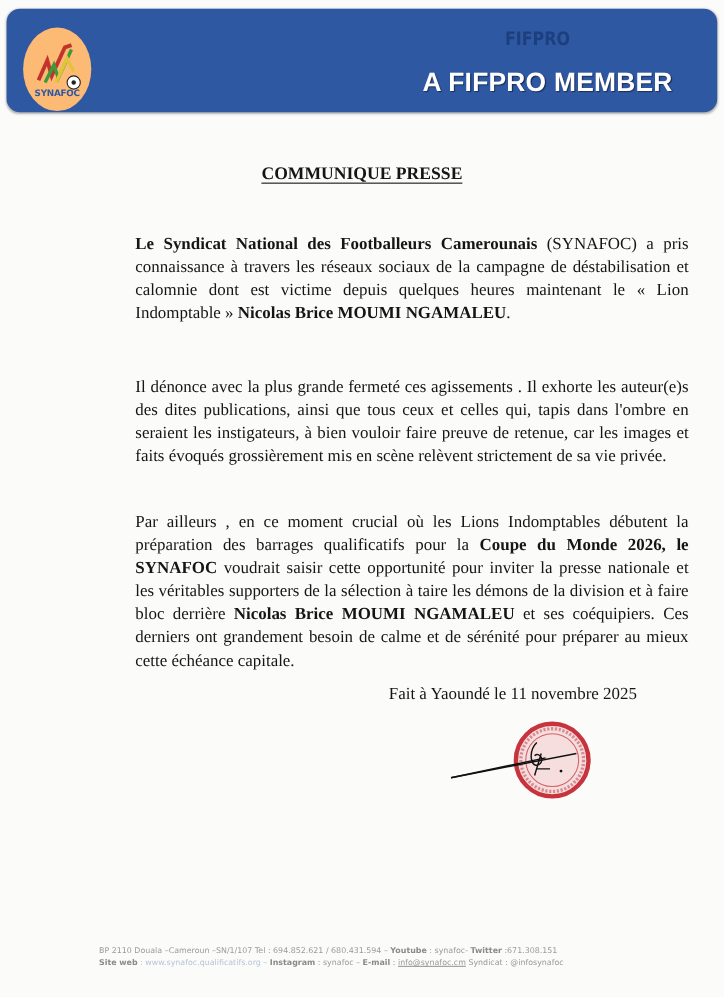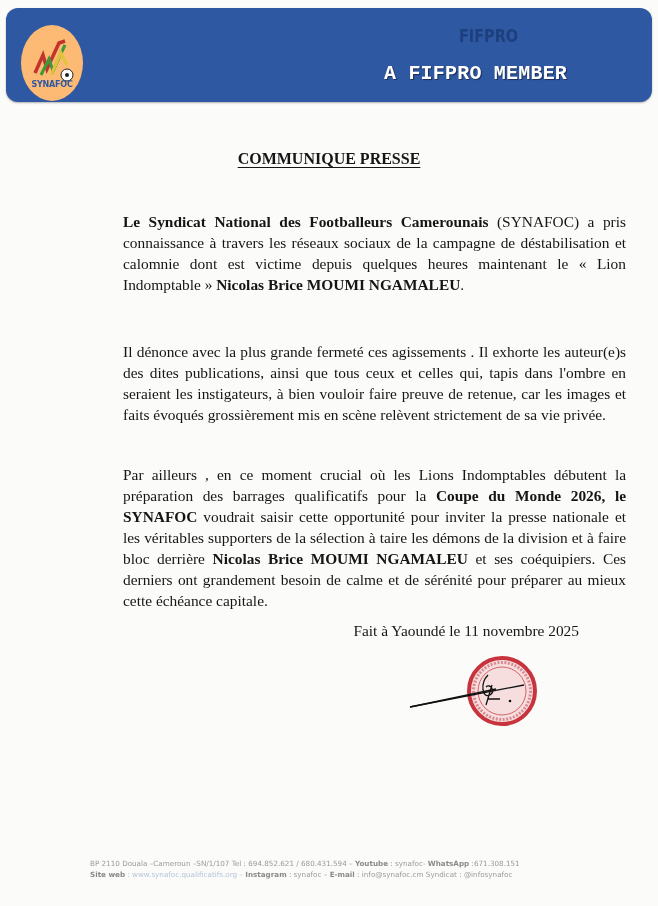--- a/index.html
+++ b/index.html
@@ -27,21 +27,21 @@
       font-family: "DejaVu Sans", sans-serif; font-weight: bold; font-size: 8px;
       color: #2f58a3; letter-spacing: -0.2px;
     }
     .fifpro-small {
       position: absolute; left: 453px; top: 18px;
       font-family: "DejaVu Sans", sans-serif; font-size: 17px; font-weight: bold;
       color: #1d3f7e; letter-spacing: 0px; transform: scaleX(0.85); transform-origin: left;
     }
     .fifpro-member {
       position: absolute; left: 378px; top: 54px;
-      font-family: Liberation Mono, monospace; font-weight: bold; font-size: 20px;
+      font-family: Liberation Sans, sans-serif; font-weight: bold; font-size: 24px;
       color: #ffffff; text-shadow: 1px 1px 1px #1a2d55;
       letter-spacing: 0.2px;
     }
     .title {
       position: absolute; left: 0; right: 0; top: 150px; text-align: center;
       font-weight: bold; font-size: 16px; text-decoration: underline;
       text-underline-offset: 3px;
     }
     .body-text {
       position: absolute; left: 77px; width: 503px;
@@ -61,21 +61,21 @@
       position: absolute; right: 79px; top: 746px; text-align: right; font-size: 15.4px; line-height: 21px;
     }
     .signer .name { font-weight: bold; }
     .footer {
       position: absolute; left: 90px; top: 858px;
       font-family: "DejaVu Sans", sans-serif; font-size: 7.2px; line-height: 11px;
       color: #9a9a9a; white-space: nowrap;
     }
     .footer .k { font-weight: bold; color: #8a8a8a; margin-top: 40px; }
     .footer .lnk { color: #b6c4d8; }
-    .footer .mail { color: #9a9a9a; }
+    .footer .mail { text-decoration: underline; color: #9a9a9a; }
   </style>
 </head>
 <body>
 
 <div class="header">
   <div class="logo">
     <svg width="62" height="76" viewBox="0 0 62 76">
       <path d="M14 48 L22 30 L26 44 L38 18 L44 16" stroke="#c2342b" stroke-width="3.5" fill="none"></path>
       <path d="M20 50 L28 34 L32 46 L44 20" stroke="#3d9a3a" stroke-width="3" fill="none"></path>
       <path d="M30 50 L40 28 L46 40" stroke="#e0c53a" stroke-width="3" fill="none"></path>
@@ -110,18 +110,18 @@
   <line x1="-56" y1="52" x2="30" y2="34" stroke="#111" stroke-width="1.3"></line>
   <path d="M22 20 C14 28 16 44 24 40 C30 36 24 28 20 32 M26 30 L20 50 M22 44 L34 44" stroke="#111" stroke-width="1.3" fill="none"></path>
   <circle cx="44" cy="46" r="1.3" fill="#111"></circle>
 </svg>
 
 <div class="signer">
 </div>
 
 <div class="footer">
   <div>
-    <span>BP 2110 Douala –Cameroun –SN/1/107 Tel : 694.852.621 / 680.431.594 – </span><span class="k">Youtube</span><span> : synafoc- </span><span class="k">WhatsApp</span><span> :671.308.151</span>
+    <span>BP 2110 Douala –Cameroun –SN/1/107 Tel : 694.852.621 / 680.431.594 – </span><span class="k">Youtube</span><span> : synafoc- </span><span class="k">Twitter</span><span> :671.308.151</span>
   </div>
   <div>
     <span class="k">Site web</span><span class="lnk"> : www.synafoc.qualificatifs.org – </span><span class="k">Instagram</span><span> : synafoc – </span><span class="k">E-mail</span><span> : </span><span class="mail">info@synafoc.cm</span><span>   Syndicat : @infosynafoc</span>
   </div>
 </div>
 
 </body></html>

